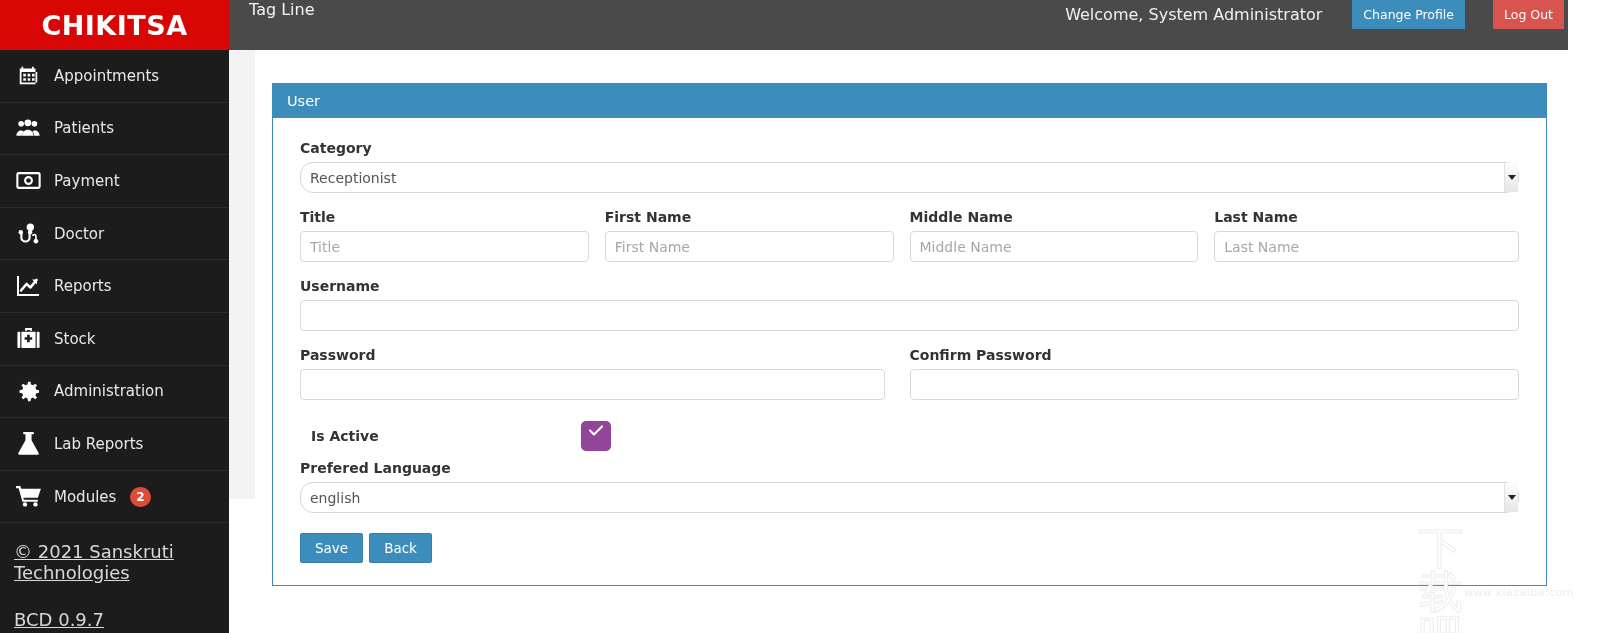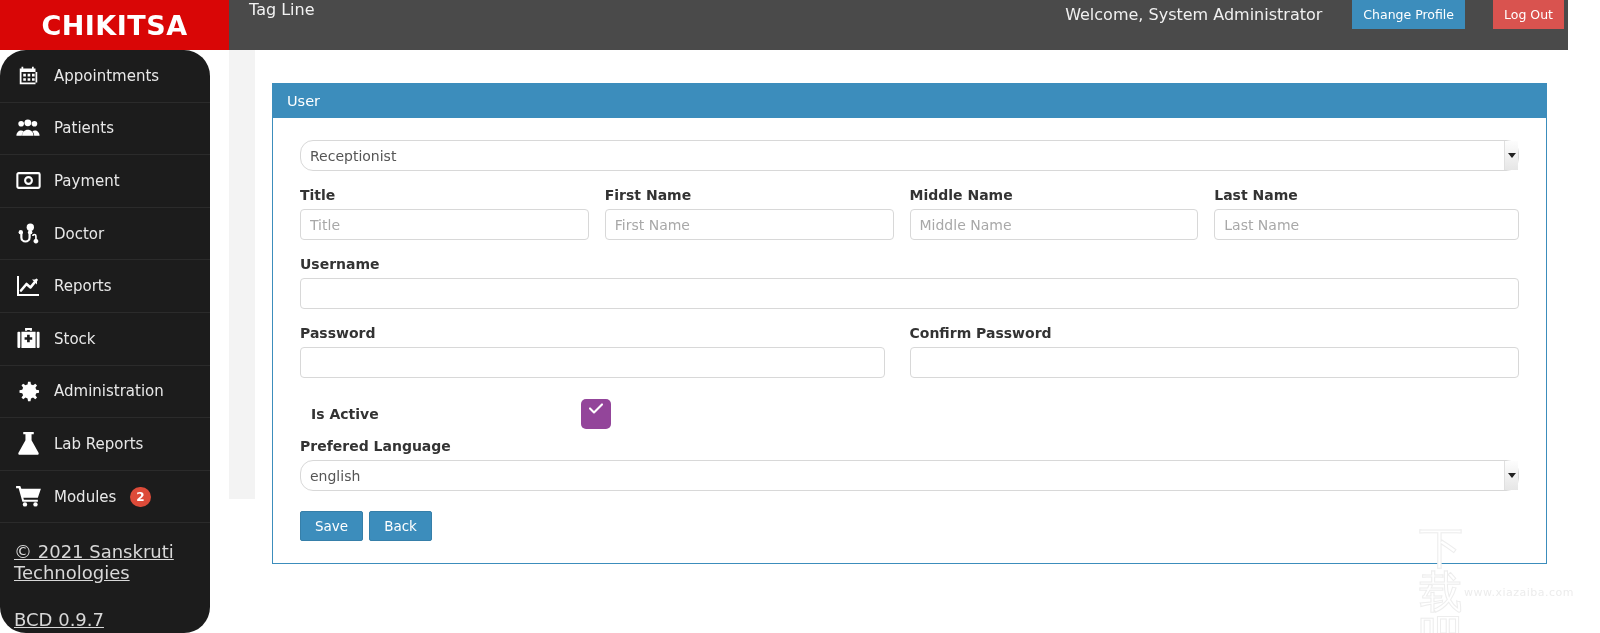--- a/index.html
+++ b/index.html
@@ -33,23 +33,22 @@
     border: none; padding: 7px 11px; margin-right: 8px; cursor: pointer;
     font-family: inherit;
   }
   .btn-logout {
     background: #d9534f; color: #ffffff; font-size: 12.5px;
     border: none; padding: 7px 11px; cursor: pointer; font-family: inherit;
   }
 
   
   .sidebar {
-    position: absolute; top: 50px; left: 0; width: 210px; height: 583px;
+    position: absolute; top: 50px; left: 0; width: 229px; height: 583px;
     background: #1c1c1c;
-    border-radius: 26px;
   }
   .nav-item {
     display: flex; align-items: center; height: 52.6px;
     padding-left: 14px; border-bottom: 1px solid #2b2b2b;
     color: #e8e8e8; font-size: 15px; cursor: pointer;
   }
   .nav-icon {
     width: 28px; height: 24px; margin-right: 12px;
     display: flex; align-items: center; justify-content: center;
     color: #ffffff; flex: 0 0 28px;
@@ -286,20 +285,21 @@
 
   <div class="content">
     <div class="content-inner">
 
       <div class="panel">
         <div class="panel-head">User</div>
 
         <div class="panel-body">
 
           <div class="mb">
+            <label class="lbl">Category</label>
             <div class="sel-wrap">
               <select class="ctl">
                 <option>Receptionist</option>
               </select>
               <span class="sel-arrow">
                   <i></i>
                 </span>
             </div>
           </div>
 

